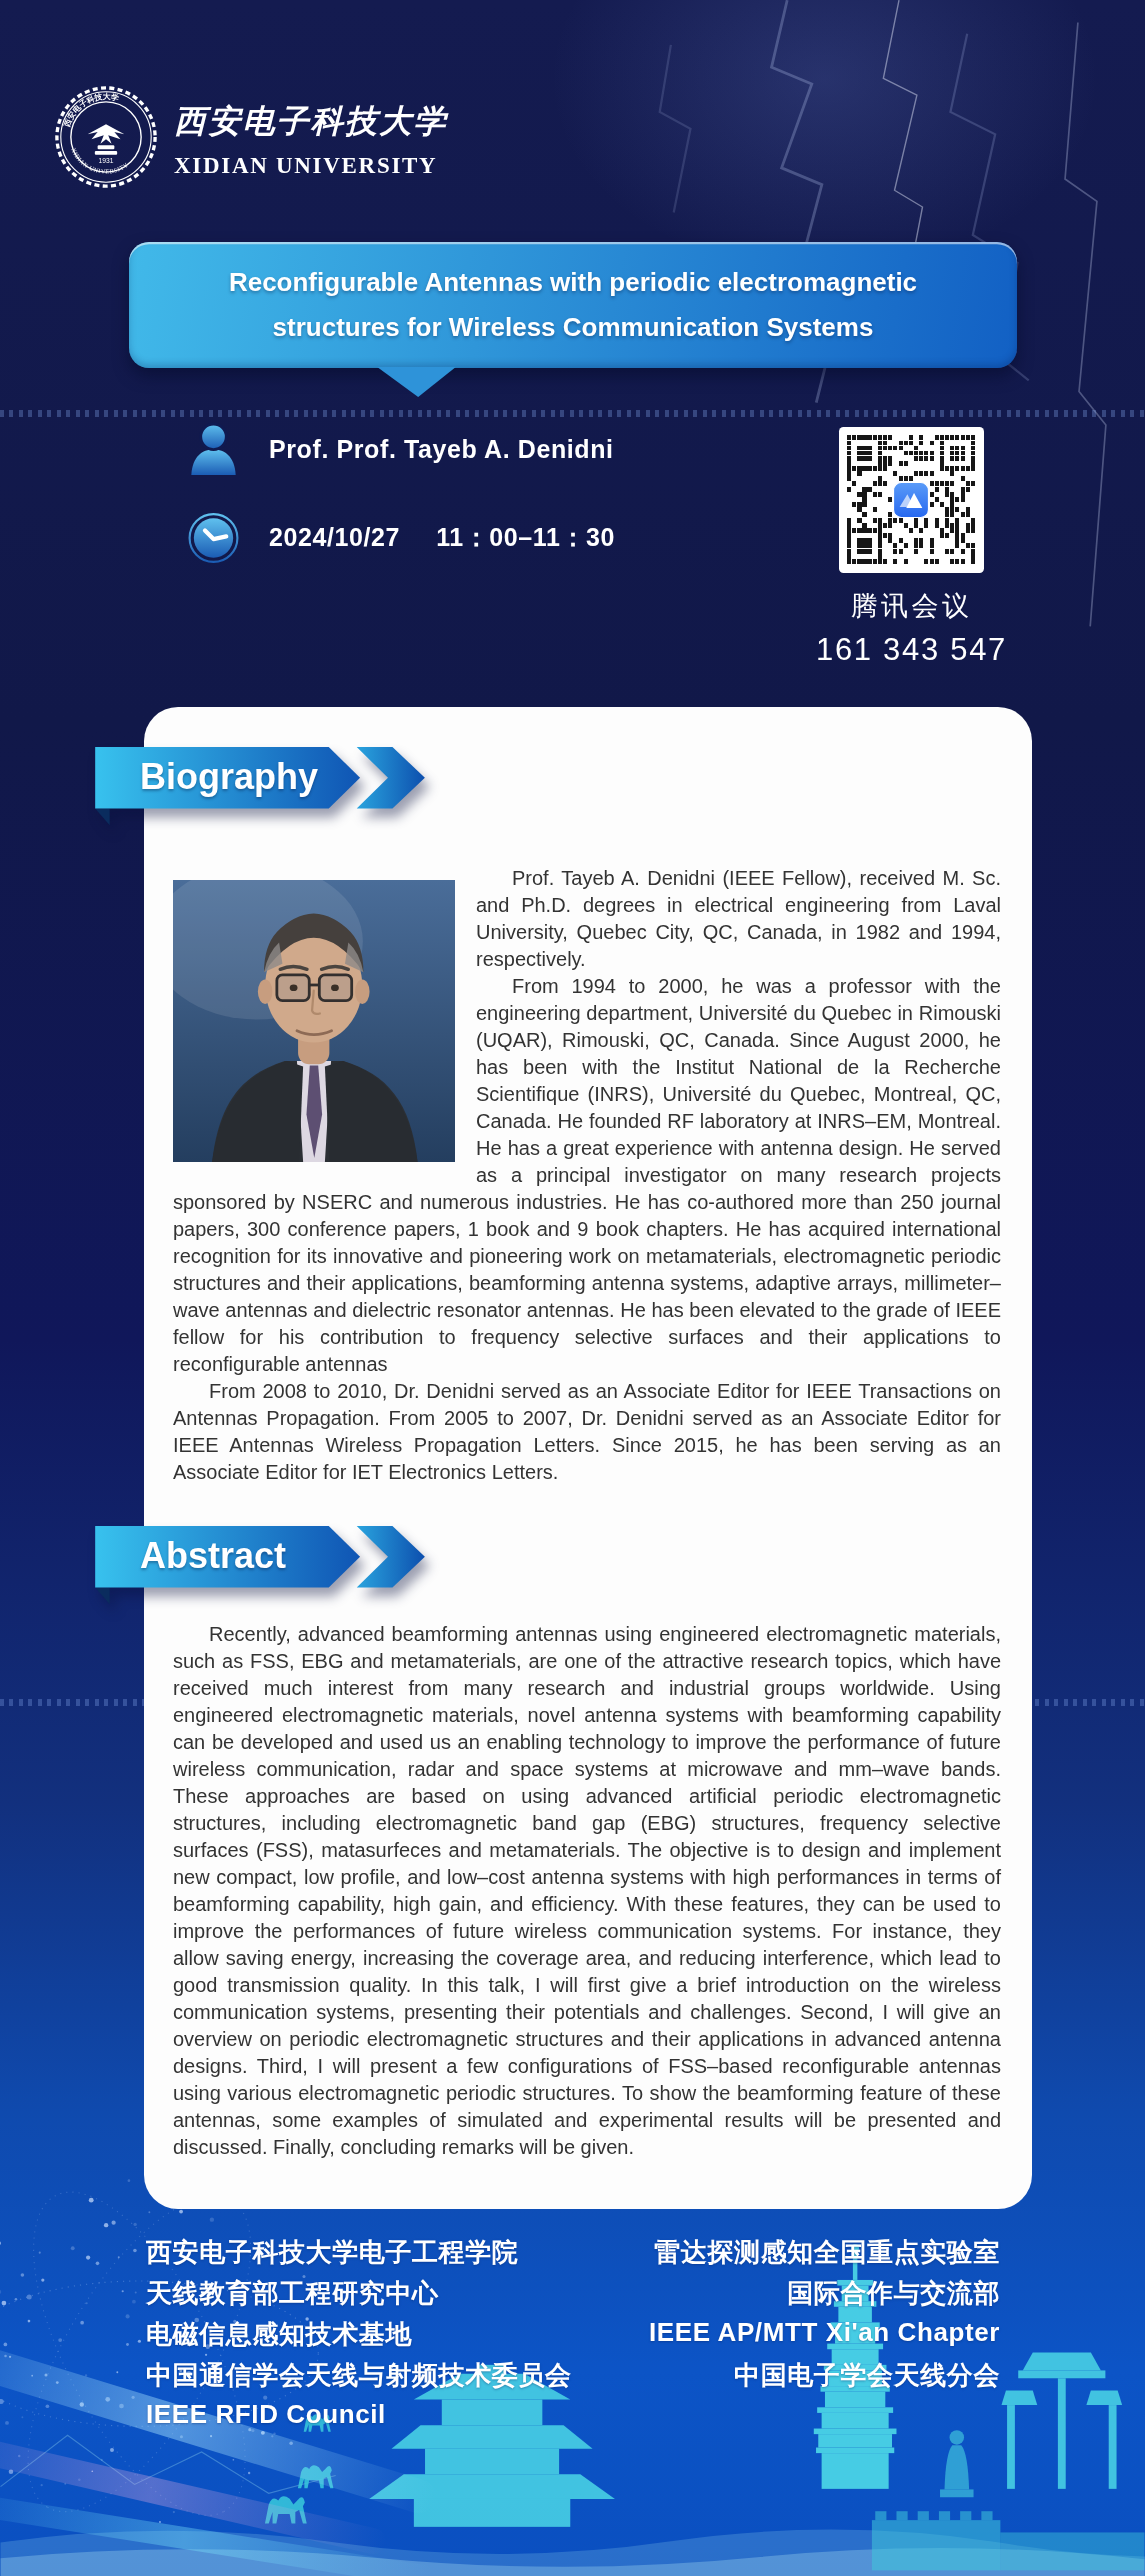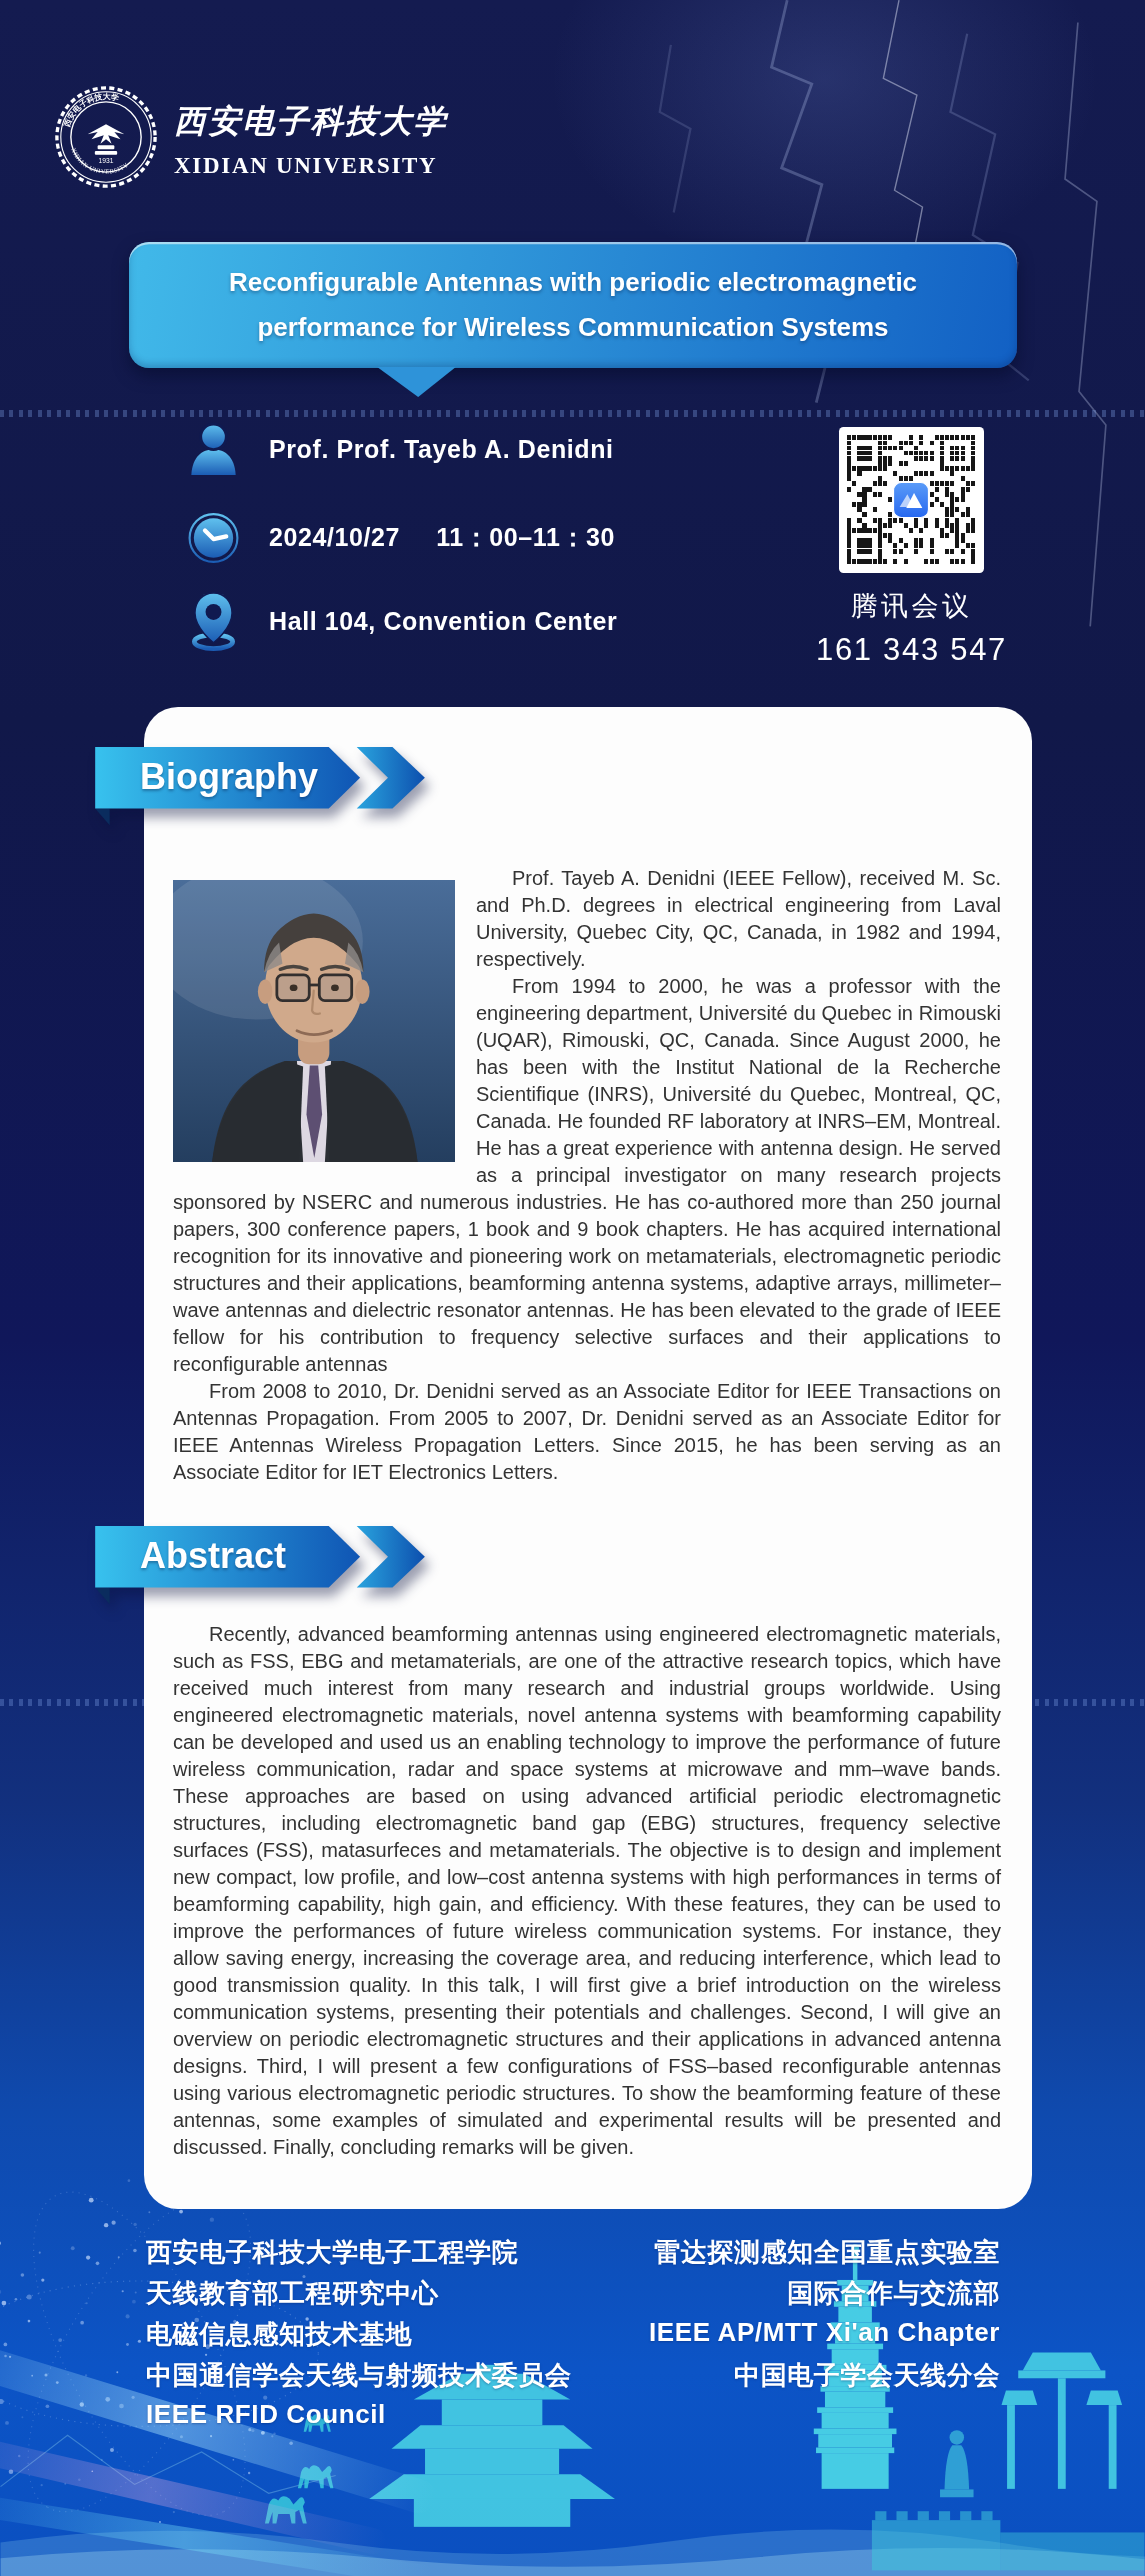--- a/index.html
+++ b/index.html
@@ -276,21 +276,21 @@
     <rect x="75" y="120" width="40" height="7" rx="2" fill="#fff"></rect>
     <text x="95" y="142" font-size="12" fill="#fff" text-anchor="middle">1931</text>
   </svg>
   <div class="univ">
     <div class="univ-zh">西安电子科技大学</div>
     <div class="univ-en">XIDIAN UNIVERSITY</div>
   </div>
 
   
   <div class="bubble">
-    <div class="bubble-title">Reconfigurable Antennas with periodic electromagnetic performance for Wireless Communication Systems</div>
+    <div class="bubble-title">Reconfigurable Antennas with periodic electromagnetic structures for Wireless Communication Systems</div>
   </div>
   <svg class="bubble-tail" viewBox="0 0 142 56">
     <polygon points="0,0 142,0 74,54" fill="#2e93d9"></polygon>
   </svg>
 
   
   <svg width="0" height="0">
       <defs>
     <linearGradient id="iconG" x1="0" y1="0" x2="0" y2="1">
       <stop offset="0" stop-color="#5fc0ee"></stop>
@@ -331,30 +331,20 @@
         <circle cx="48" cy="52" r="45" fill="none" stroke="url(#iconG)" stroke-width="4"></circle>
         <circle cx="48" cy="52" r="37" fill="url(#iconG)"></circle>
         <polyline points="32,38 48,54 72,49" fill="none" stroke="#fff" stroke-width="8" stroke-linecap="round" stroke-linejoin="round"></polyline>
       </svg>
     </div>
     <div class="info-text">
       <span>2024/10/27</span><span class="time-part">11：00–11：30</span>
     </div>
   </div>
 
-  <div class="info-row r3">
-    <div class="info-icon">
-      <svg width="54" height="66" viewBox="0 0 96 118">
-        <ellipse cx="48" cy="98" rx="36" ry="13" fill="none" stroke="url(#iconG)" stroke-width="9"></ellipse>
-        <path d="M48,6 C27,6 13,23 13,44 C13,73 48,100 48,100 C48,100 83,73 83,44 C83,23 69,6 48,6 Z" fill="url(#iconG)" stroke="#101a50" stroke-width="3"></path>
-        <circle cx="48" cy="42" r="15" fill="#101a50"></circle>
-      </svg>
-    </div>
-    <div class="info-text">Hall 104, Convention Center</div>
-  </div>
 
   
   <div class="qr-card">
     <div class="qr-grid">
         <div class="qr-cell" style="left: 0px; top: 0px; width: 4.5px; height: 4.5px;"></div>
         <div class="qr-cell" style="left: 5.2px; top: 0px; width: 4.5px; height: 4.5px;"></div>
         <div class="qr-cell" style="left: 10.3px; top: 0px; width: 4.5px; height: 4.5px;"></div>
         <div class="qr-cell" style="left: 15.5px; top: 0px; width: 4.5px; height: 4.5px;"></div>
         <div class="qr-cell" style="left: 20.7px; top: 0px; width: 4.5px; height: 4.5px;"></div>
         <div class="qr-cell" style="left: 26px; top: 0px; width: 4.5px; height: 4.5px;"></div>

